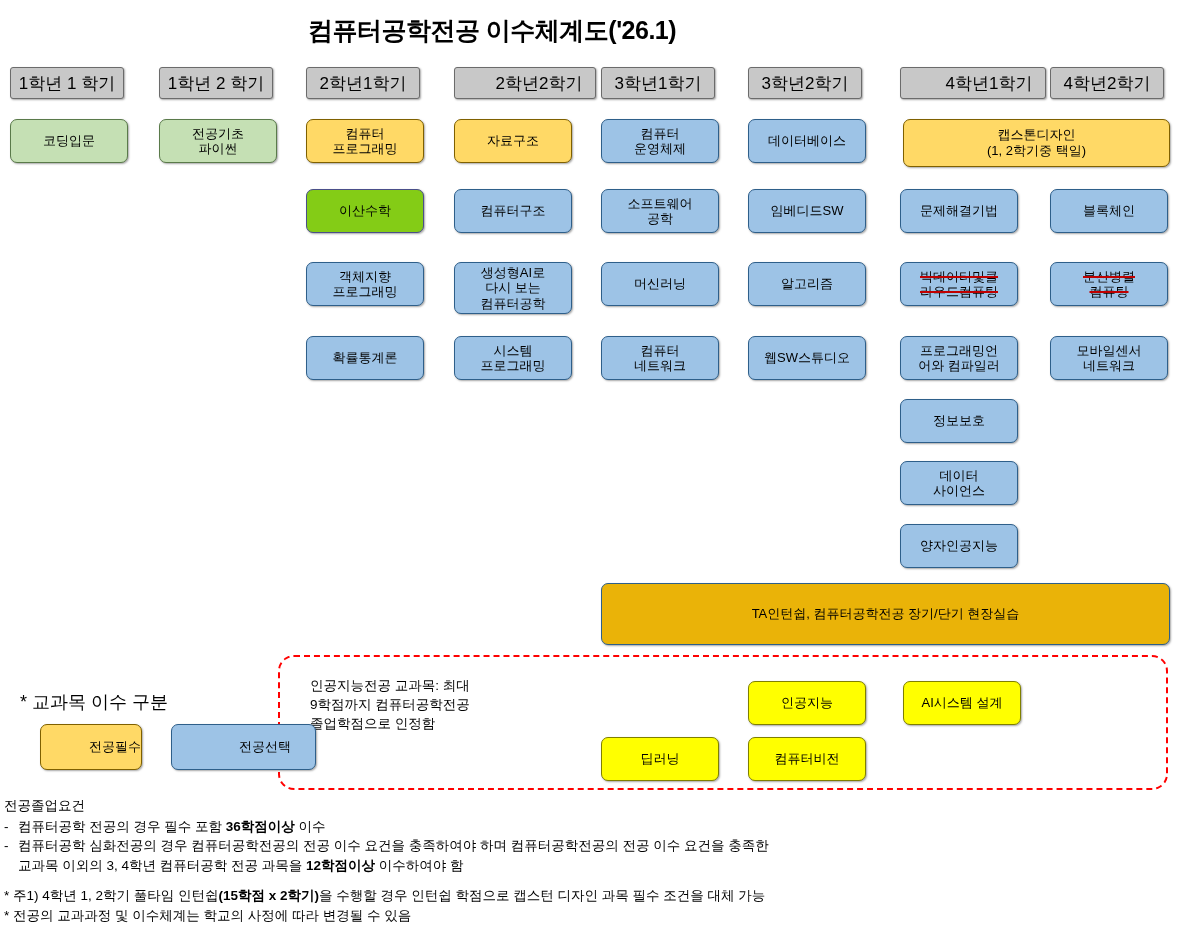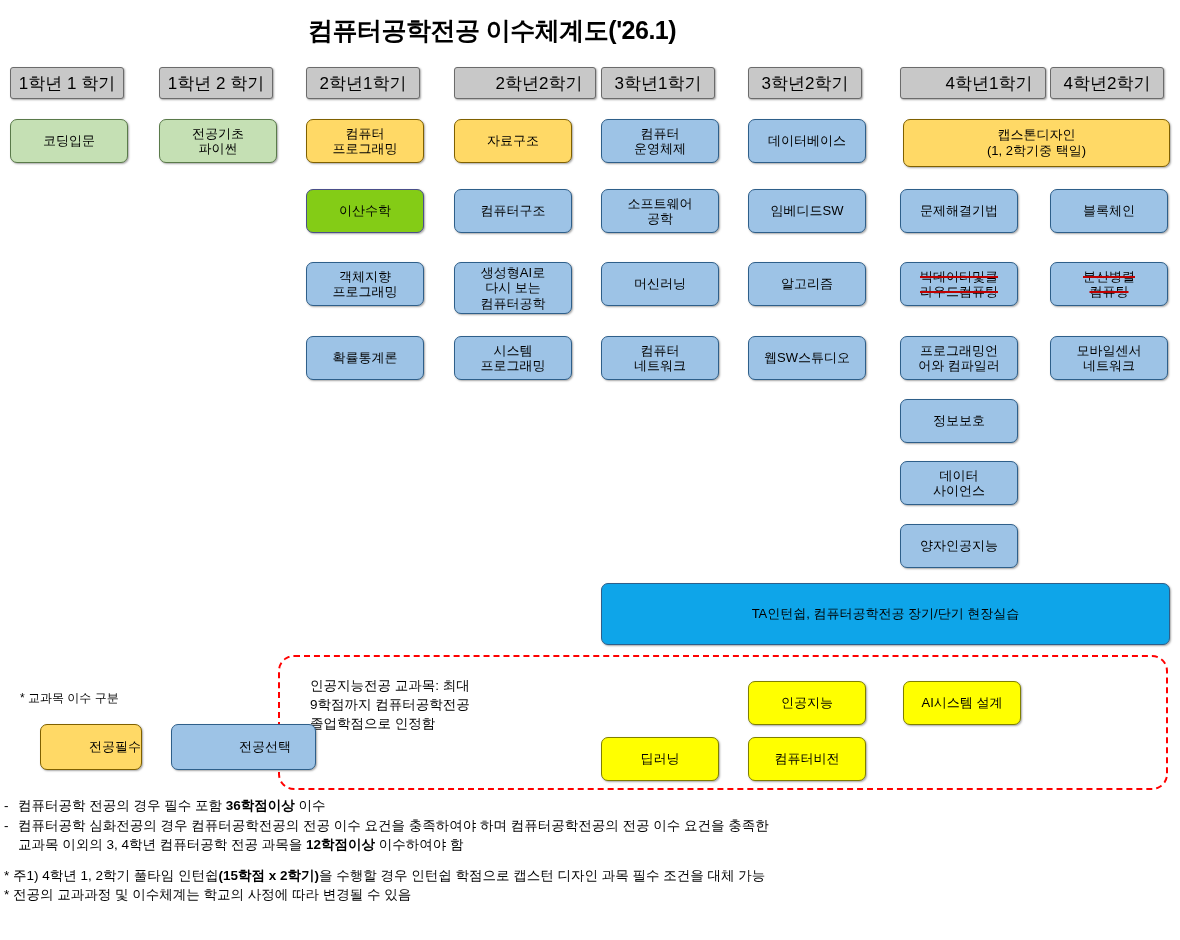--- a/index.html
+++ b/index.html
@@ -95,21 +95,21 @@
     font-size: 13px;
     line-height: 1.2;
     box-shadow: 1px 1px 2px rgba(0,0,0,0.35);
   }
   #ta-bar {
     position: absolute;
     left: 601px;
     top: 583px;
     width: 567px;
     height: 60px;
-    background: #0ea5e9;
+    background: #eab308;
     border: 1.5px solid #2e5f8a;
     border-radius: 7px;
     display: flex;
     align-items: center;
     justify-content: center;
     font-size: 13px;
     box-shadow: 1px 1px 2px rgba(0,0,0,0.35);
   }
   #ai-box {
     position: absolute;
@@ -127,21 +127,21 @@
     top: 676px;
     width: 250px;
     font-size: 13.5px;
     line-height: 1.42;
     white-space: pre-line;
   }
   #legend-title {
     position: absolute;
     left: 20px;
     top: 690px;
-    font-size: 12px;
+    font-size: 18px;
   }
   .legend-node {
     position: absolute;
     width: 100px;
     height: 44px;
     border-radius: 7px;
     display: flex;
     align-items: center;
     justify-content: center;
     font-size: 13px;
@@ -262,20 +262,21 @@
 <div id="legend-layer">
     <div class="legend-node n-yellow" style="left: 40px; top: 724px; justify-content: flex-end;">
       <span>전공필수</span>
     </div>
     <div class="legend-node n-blue" style="left: 171px; top: 724px; padding-left: 43px;">
       <span>전공선택</span>
     </div>
   </div>
 
 <div id="notes">
+  <div class="nt-head">전공졸업요건</div>
   <div class="nt-row">
     <div class="nt-dash">-</div>
     <div class="nt-txt"><span>컴퓨터공학 전공의 경우 필수 포함 </span><b>36학점이상</b><span> 이수</span></div>
   </div>
   <div class="nt-row">
     <div class="nt-dash">-</div>
     <div class="nt-txt">컴퓨터공학 심화전공의 경우 컴퓨터공학전공의 전공 이수 요건을 충족하여야 하며 컴퓨터공학전공의 전공 이수 요건을 충족한</div>
   </div>
   <div class="nt-cont"><span>교과목 이외의  3, 4학년 컴퓨터공학 전공 과목을 </span><b>12학점이상</b><span> 이수하여야 함</span></div>
   <div class="nt-gap"></div>

